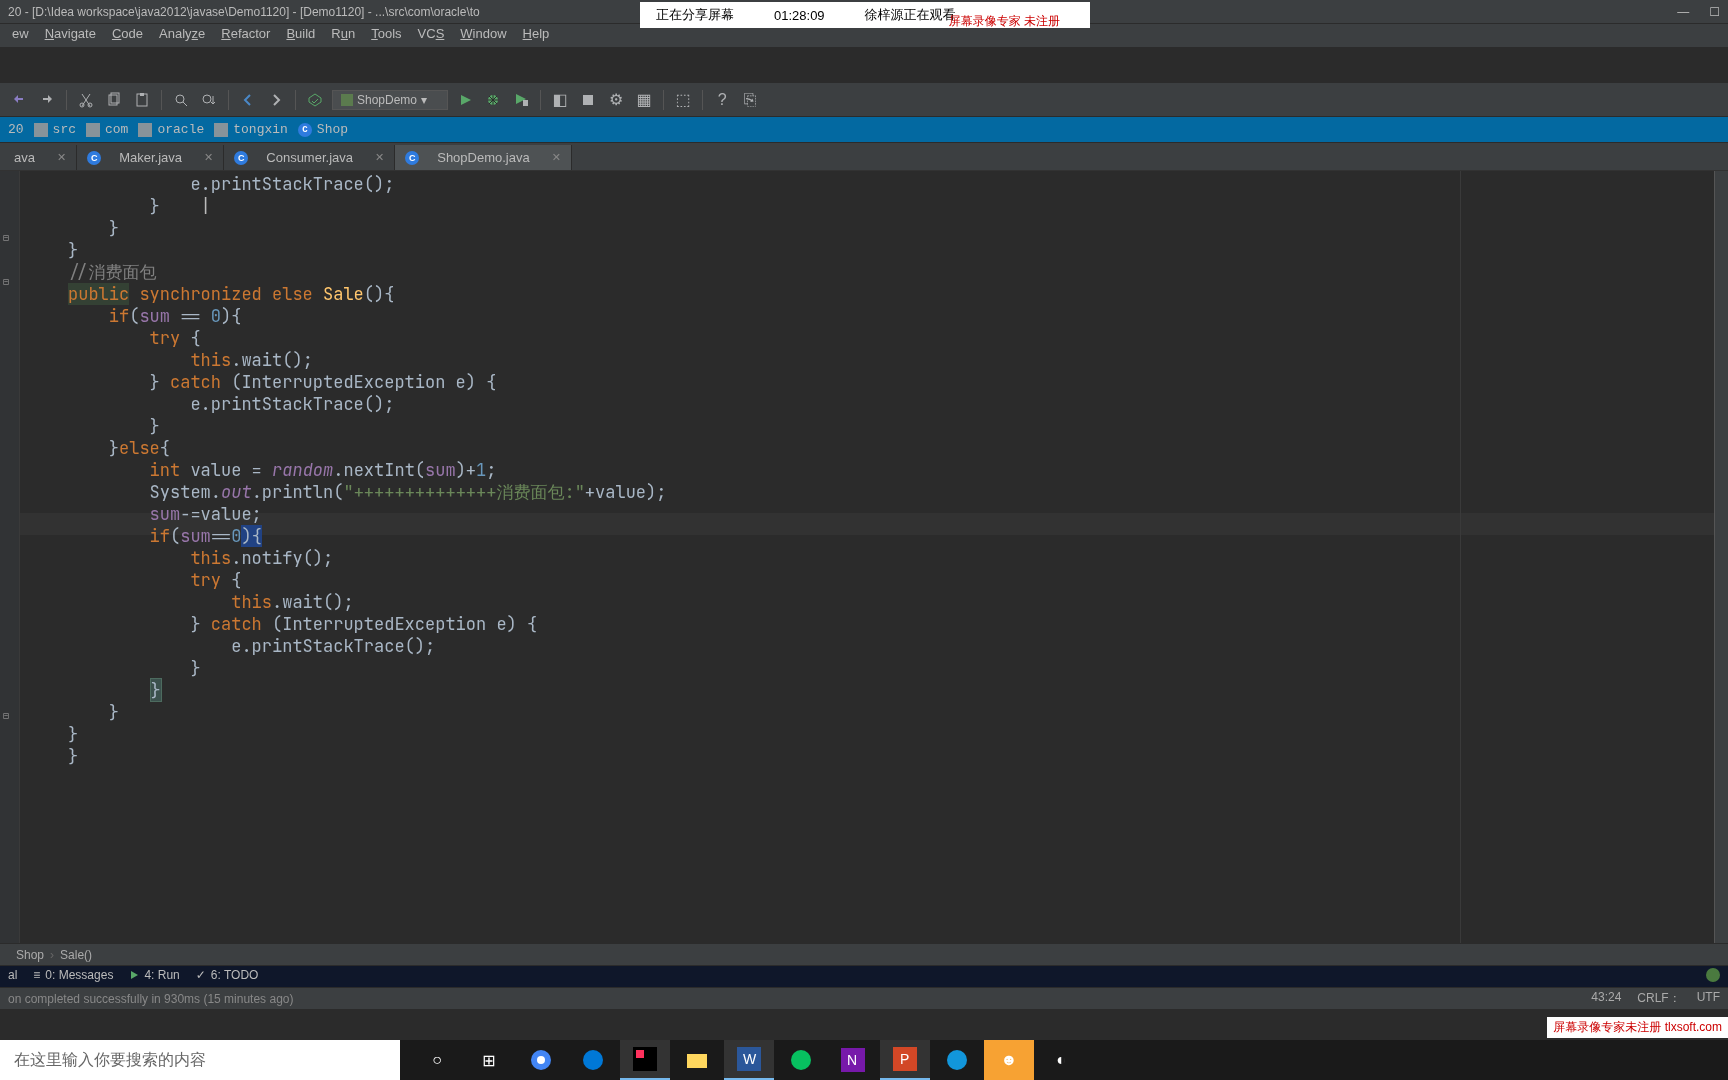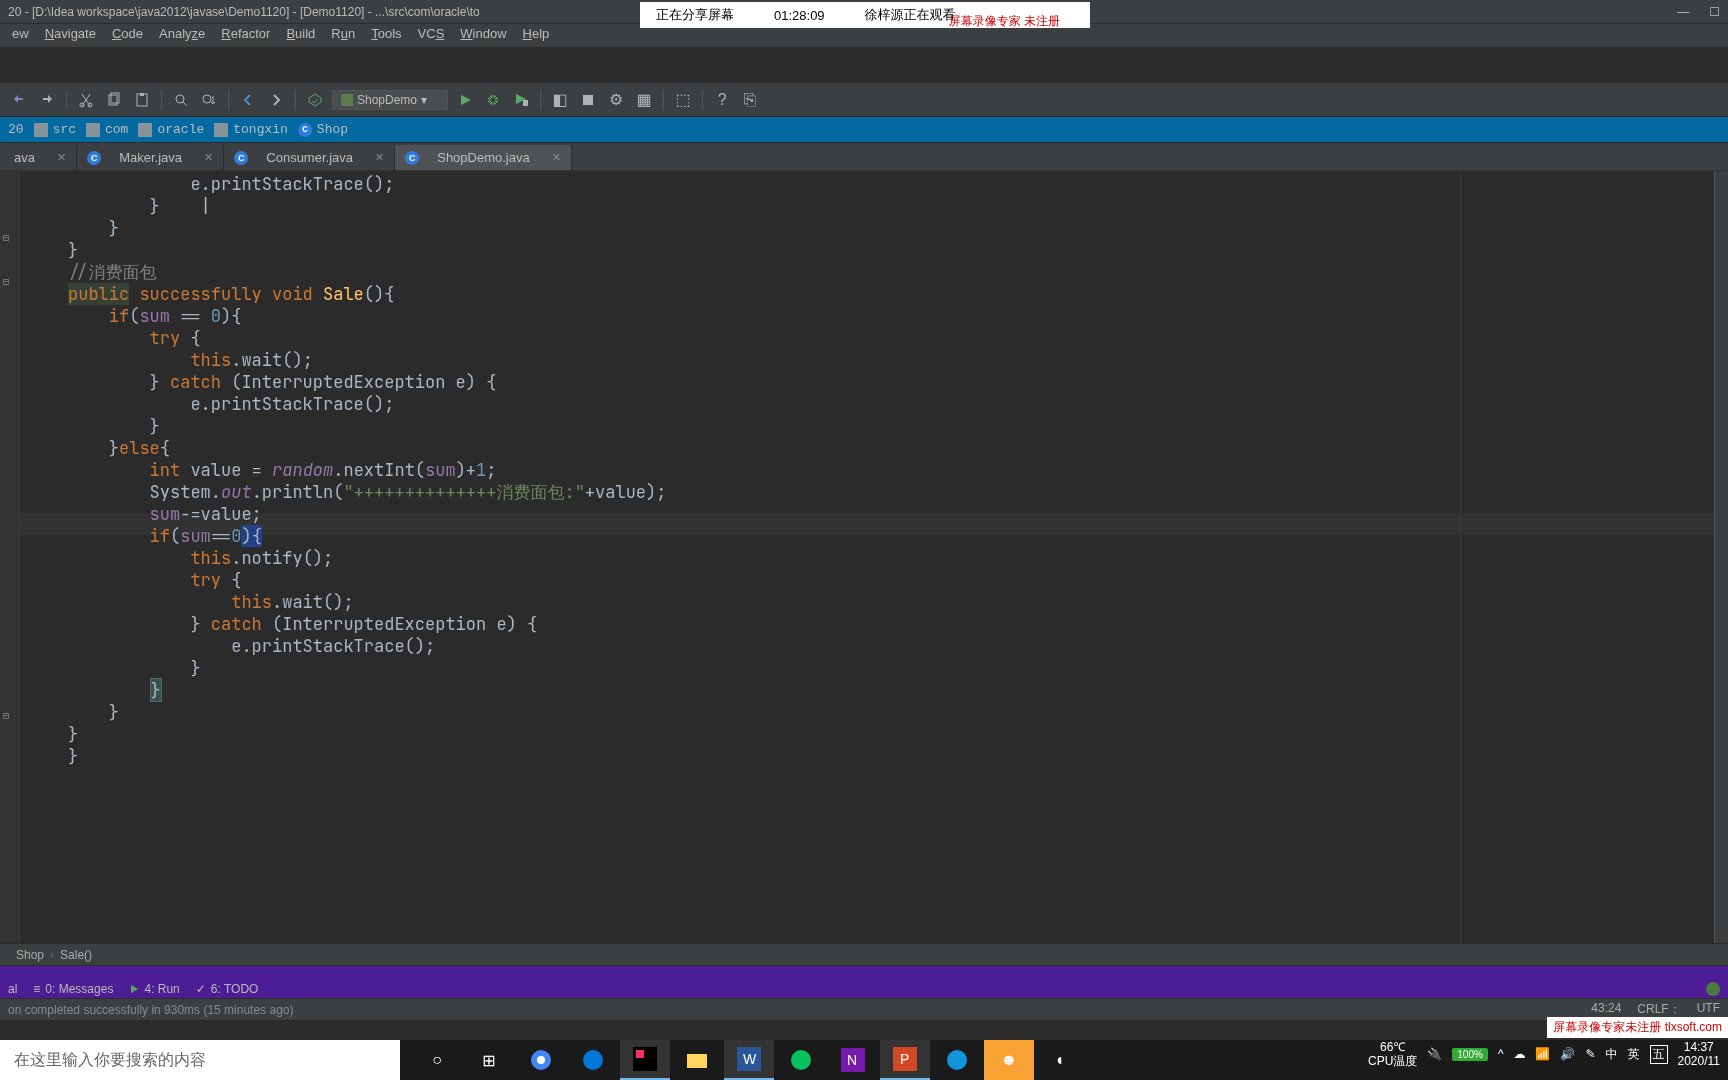--- a/index.html
+++ b/index.html
@@ -48,21 +48,21 @@
     .field-i { color: #9876aa; font-style: italic; }
     .comment { color: #808080; }
     .num { color: #6897bb; }
     .hl-bg { background: #344134; }
     .hl-brace { background: #3b514d; border: 1px solid #4d6b5f; }
     .cursor-txt { background: #214283; }
     
     .status-crumb { background: #3c3f41; height: 22px; display: flex; align-items: center; padding: 0 16px; font-size: 12px; color: #aaa; border-top: 1px solid #2b2b2b; }
     .status-sep { margin: 0 6px; color: #666; }
     
-    .bottom-tabs { background: #4c1d95; height: 22px; display: flex; align-items: flex-start; padding: 16px 8px; gap: 16px; font-size: 12px; border-top: 1px solid #2b2b2b; }
+    .bottom-tabs { background: #0f172a; height: 22px; display: flex; align-items: flex-end; padding: 5px 8px; gap: 16px; font-size: 12px; border-top: 1px solid #2b2b2b; }
     .btab { display: flex; align-items: center; gap: 5px; color: #bbb; cursor: pointer; }
     .circle-green { width: 14px; height: 14px; border-radius: 50%; background: #4a7a3f; margin-left: auto; }
     
     .status-msg { background: #3c3f41; height: 22px; display: flex; align-items: center; padding: 0 8px; font-size: 12px; color: #888; border-top: 1px solid #2b2b2b; }
     .status-right { margin-left: auto; display: flex; gap: 16px; color: #aaa; }
     
     .taskbar { position: absolute; bottom: 0; left: 0; right: 0; height: 40px; background: #1a1a1a; display: flex; align-items: flex-start; }
     .search-box { background: #fff; color: #666; height: 40px; width: 400px; display: flex; align-items: center; padding: 0 14px; font-size: 16px; }
     .task-icons { display: flex; align-items: center; height: 40px; margin-left: 12px; gap: 2px; }
     .task-icon { width: 50px; height: 40px; display: flex; align-items: center; justify-content: center; color: #fff; cursor: pointer; }
@@ -261,21 +261,21 @@
     <span class="fold-icon" style="top:56px;">⊟</span>
     <span class="fold-icon" style="top:100px;">⊟</span>
     <span class="fold-icon" style="top:534px;">⊟</span>
   </div>
   <div class="current-line"></div>
   <div class="code-area">            e.printStackTrace();
         }<span style="color:#bbb;">    |</span>
     }
 }
 <span class="comment">//消费面包</span>
-<span class="hl-bg"><span class="kw">public</span></span> <span class="kw">successfully void</span> <span class="method">Sale</span>(){
+<span class="hl-bg"><span class="kw">public</span></span> <span class="kw">synchronized else</span> <span class="method">Sale</span>(){
     <span class="kw">if</span>(<span class="field">sum</span> == <span class="num">0</span>){
         <span class="kw">try</span> {
             <span class="kw">this</span>.<span>wait</span>();
         } <span class="kw">catch</span> <span>(InterruptedException e) {</span>
             <span>e.printStackTrace();</span>
         }
     }<span class="kw">else</span>{
         <span class="kw">int</span> <span>value = </span><span class="field-i">random</span><span>.nextInt(</span><span class="field">sum</span><span>)+</span><span class="num">1</span><span>;</span>
         <span>System.</span><span class="field-i">out</span><span>.println(</span><span class="str">"++++++++++++++消费面包:"</span><span>+value);</span>
         <span class="field">sum</span><span>-=value;</span>
@@ -377,35 +377,15 @@
         </svg>
       </span>
     <span class="task-icon">
         <svg width="24" height="24" viewBox="0 0 24 24">
           <circle cx="12" cy="12" r="10" fill="#1296db"></circle>
         </svg>
       </span>
     <span class="task-icon hl">☻</span>
     <span class="task-icon">◐</span>
   </div>
-  <div class="tray">
-    <div class="tray-block">
-        <div>66℃</div>
-        <div>CPU温度</div>
-      </div>
-    <span>🔌</span>
-    <span class="battery">100%</span>
-    <span>^</span>
-    <span>☁</span>
-    <span>📶</span>
-    <span>🔊</span>
-    <span>✎</span>
-    <span>中</span>
-    <span>英</span>
-    <span style="border:1px solid #fff;padding:0 2px;">五</span>
-    <div class="tray-block">
-        <div>14:37</div>
-        <div>2020/11</div>
-      </div>
-  </div>
 </div>
 
 <div class="watermark">屏幕录像专家未注册 tlxsoft.com</div>
 
 </body></html>

